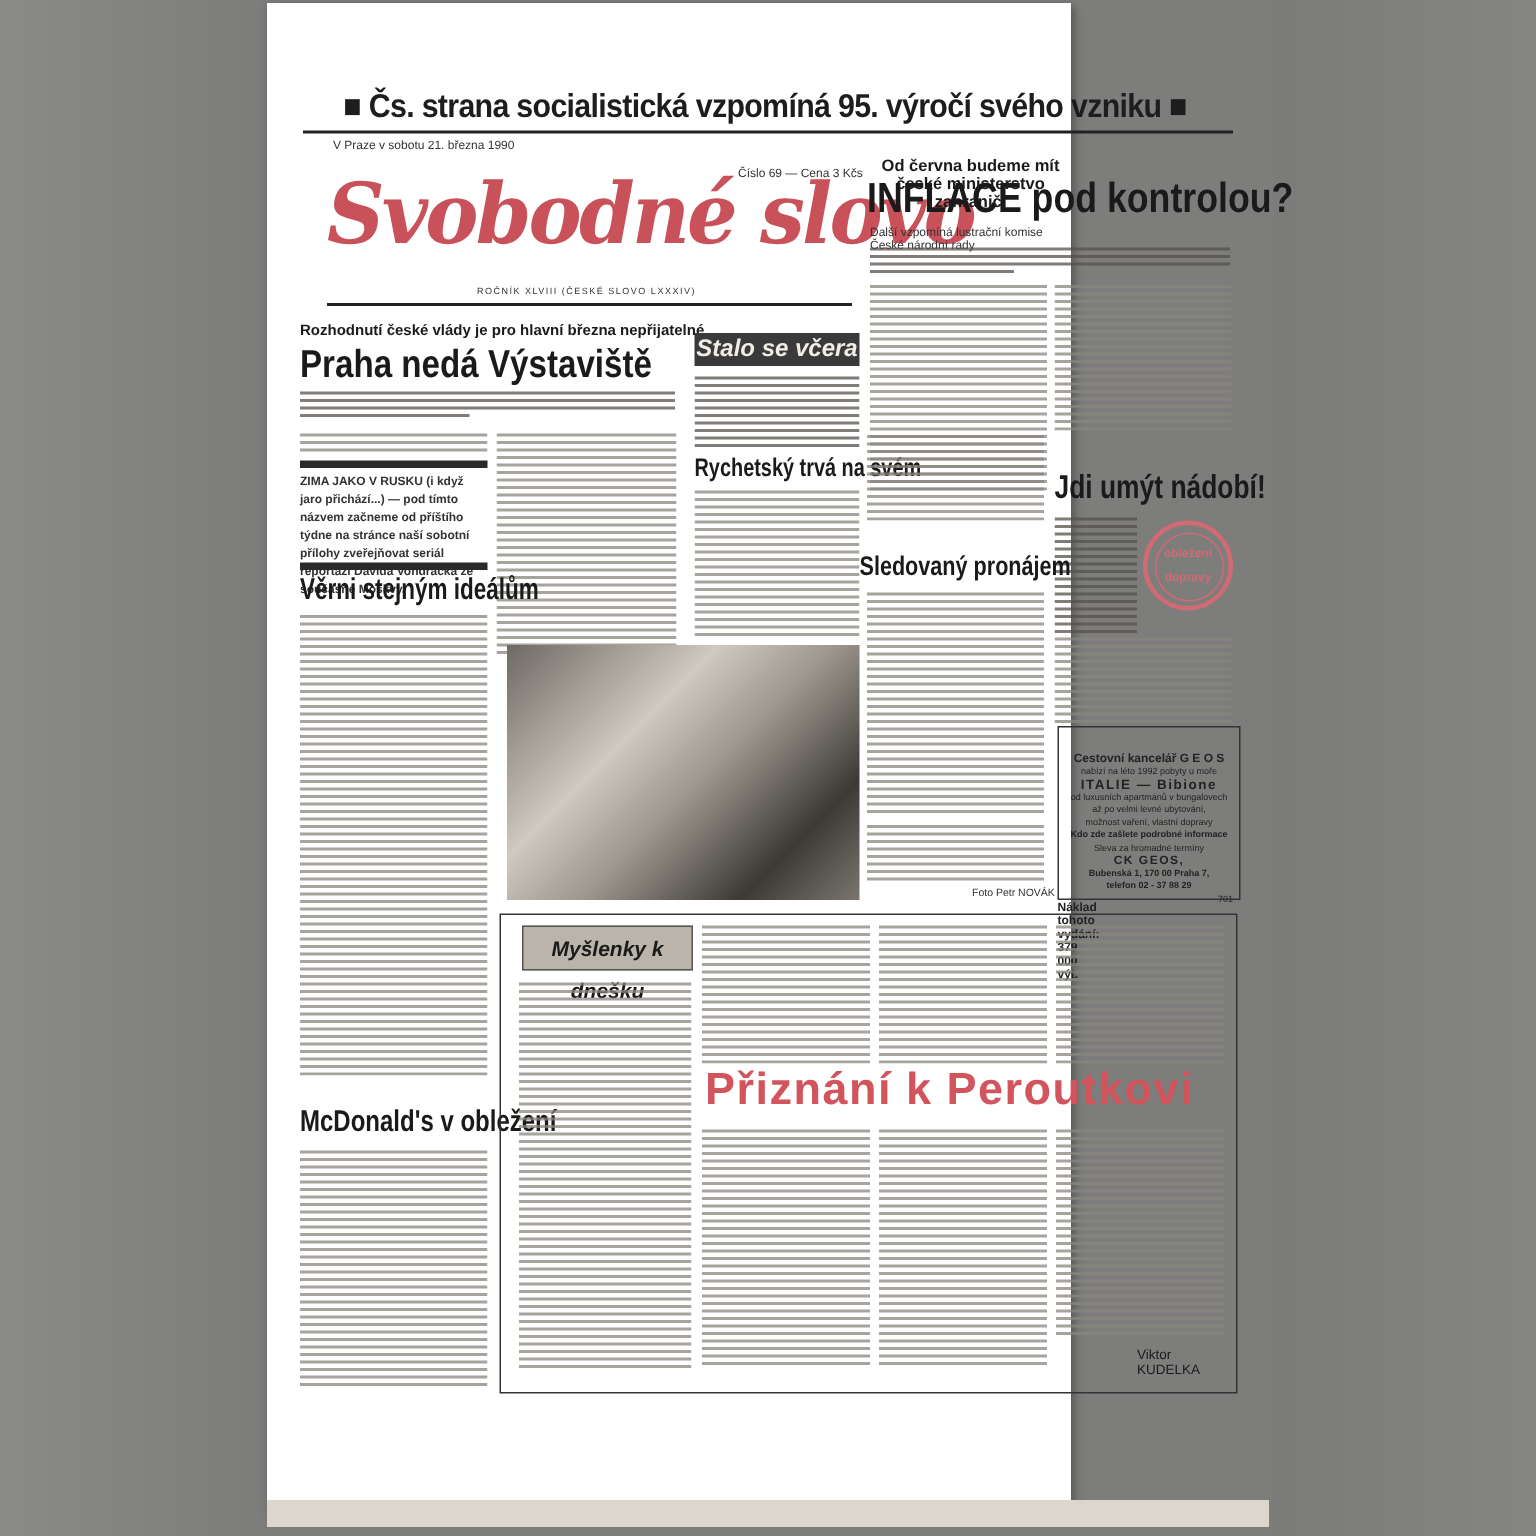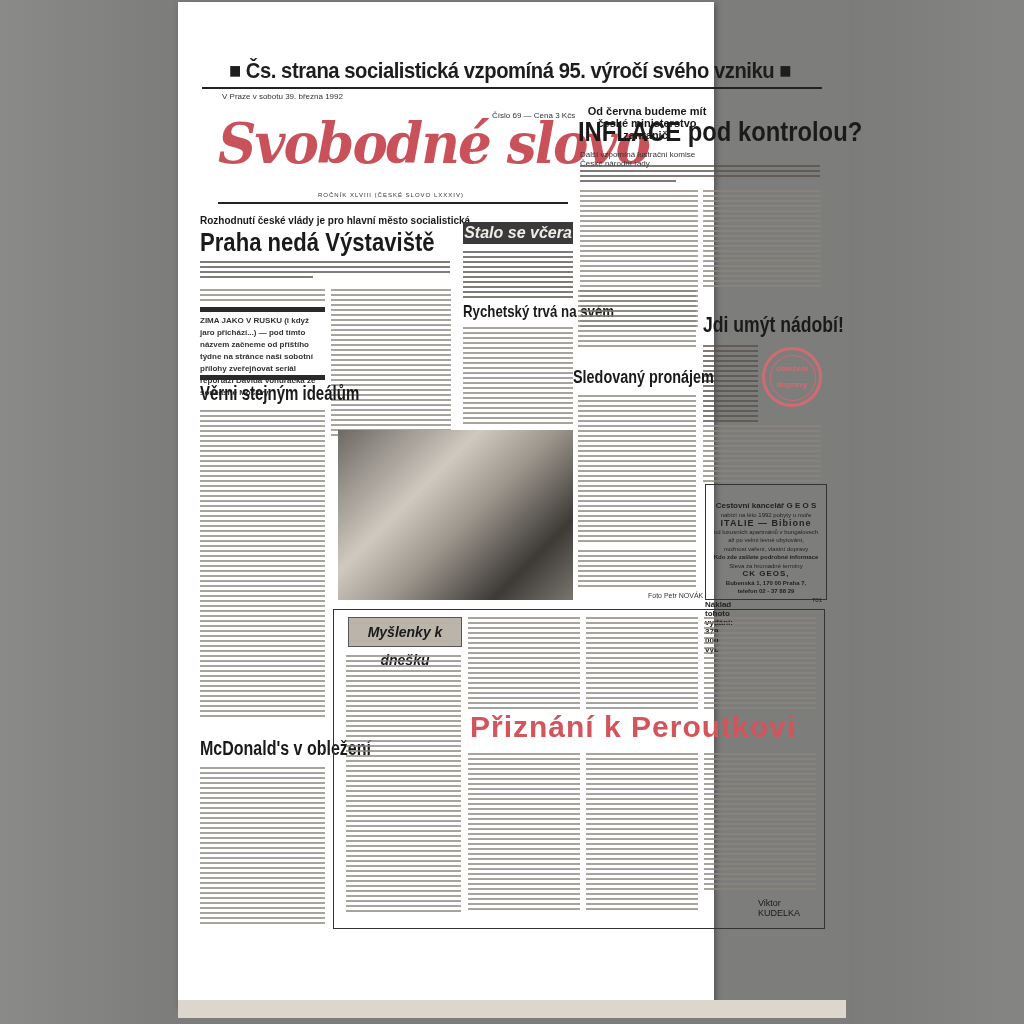--- a/index.html
+++ b/index.html
@@ -29,21 +29,21 @@
 <body>
 
 <div class="bg-left"></div>
 <div class="bg-right"></div>
 
 <div class="paper">
 
   <div class="banner">■ Čs. strana socialistická vzpomíná 95. výročí svého vzniku ■</div>
   <div class="rule" style="left:24px;top:85px;width:620px;height:2px;"></div>
 
-  <div class="abs small" style="left:44px;top:90px;">V Praze v sobotu 39. března 1992</div>
+  <div class="abs small" style="left:44px;top:90px;">V Praze v sobotu 21. března 1990</div>
   <div class="abs small" style="left:314px;top:109px;">Číslo 69 — Cena 3 Kčs</div>
 
   <div class="masthead">Svobodné slovo</div>
   <div class="vol">ROČNÍK XLVIII (ČESKÉ SLOVO LXXXIV)</div>
   <div class="rule" style="left:40px;top:200px;width:350px;height:2px;"></div>
 
   <div class="abs" style="left:402px;top:103px;font-size:11px;font-weight:bold;color:#1a1a1a;text-align:center;">Od června budeme mít české ministerstvo zahraničí</div>
   <div class="abs headline" style="left:400px;top:114px;font-size:28px;transform:scaleX(0.85);white-space:nowrap;">INFLACE pod kontrolou?</div>
   <div class="abs" style="left:402px;top:148px;font-size:8px;color:#333;">Další vzpomíná lustrační komise České národní rady</div>
   <div class="txt boldtxt" style="left:402px;top:160px;width:240px;height:22px;">
@@ -137,21 +137,21 @@
       <i></i>
       <i></i>
       <i></i>
       <i></i>
       <i></i>
       <i></i>
       <i></i>
       <i></i>
     </div>
 
-  <div class="abs" style="left:22px;top:213px;font-size:10px;font-weight:bold;color:#1a1a1a;">Rozhodnutí české vlády je pro hlavní město socialistická</div>
+  <div class="abs" style="left:22px;top:213px;font-size:10px;font-weight:bold;color:#1a1a1a;">Rozhodnutí české vlády je pro hlavní března nepřijatelné</div>
   <div class="abs headline" style="left:22px;top:225px;font-size:26px;transform:scaleX(0.85);white-space:nowrap;">Praha nedá Výstaviště</div>
   <div class="txt boldtxt" style="left:22px;top:256px;width:250px;height:26px;">
       <i></i>
       <i></i>
       <i></i>
       <i style="width:45%"></i>
     </div>
   <div class="txt" style="left:22px;top:284px;width:125px;height:18px;">
       <i></i>
       <i></i>

